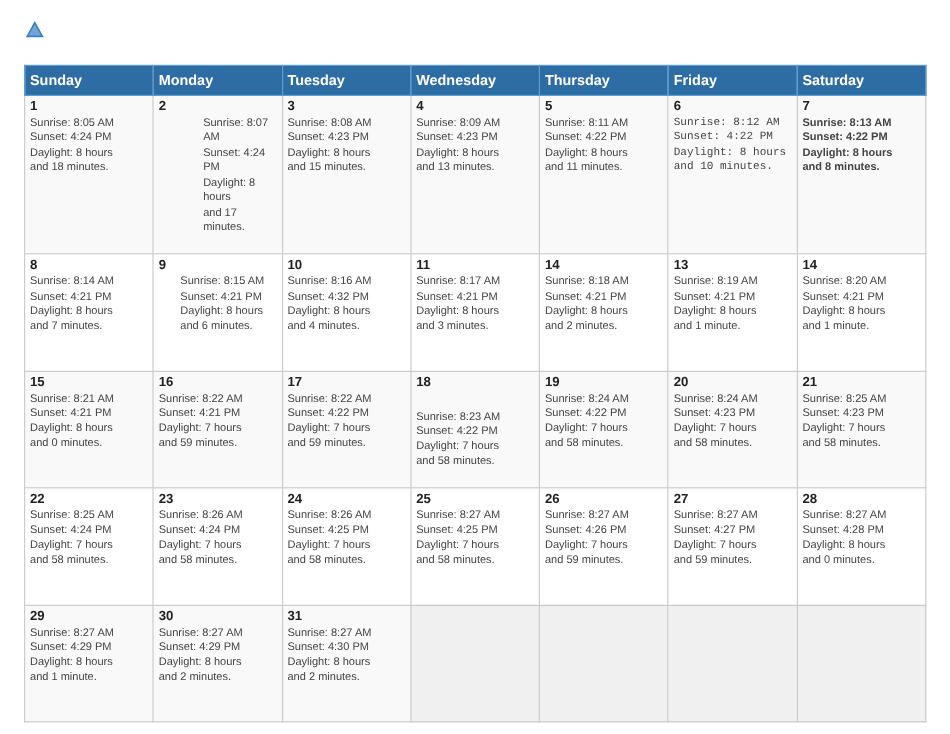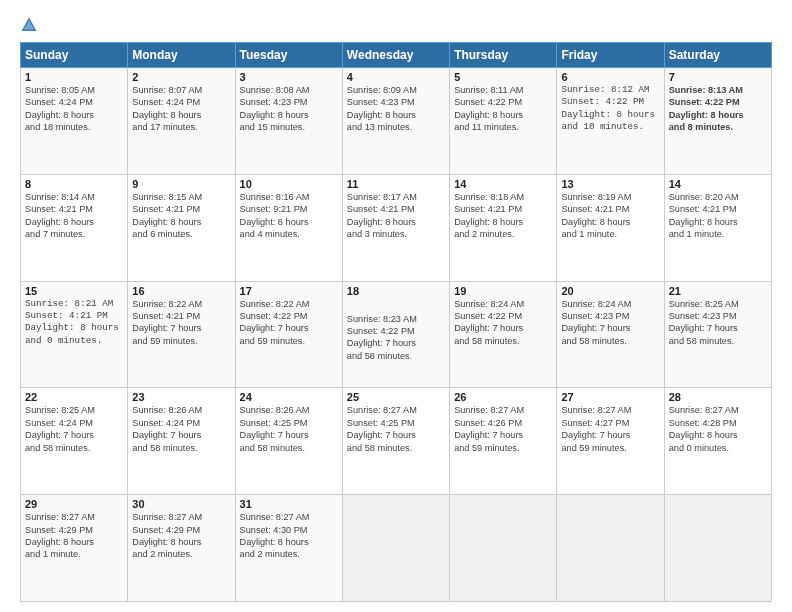--- a/index.html
+++ b/index.html
@@ -9,20 +9,21 @@
       width: 792px;
       height: 612px;
       overflow: hidden;
     }
     .page {
       width: 792px;
       height: 612px;
       padding: 16px 20px 10px 20px;
       display: flex;
       flex-direction: column;
+      gap: 12px;
     }
     .header {
       display: flex;
       justify-content: space-between;
       align-items: flex-start;
       margin-bottom: 8px;
     }
     .logo-area {
       display: flex;
       flex-direction: column;
@@ -138,21 +139,21 @@
     <tr>
           <td>
             <span class="day-number">1</span>
             <div class="day-info" style="white-space: pre-line;">Sunrise: 8:05 AM
 Sunset: 4:24 PM
 Daylight: 8 hours
 and 18 minutes.</div>
           </td>
           <td>
             <span class="day-number">2</span>
-            <div class="day-info" style="white-space: pre-line;">Sunrise: 8:07 AM
+            <div class="day-info" style="white-space: pre-line; margin-left: 37px;">Sunrise: 8:07 AM
 Sunset: 4:24 PM
 Daylight: 8 hours
 and 17 minutes.</div>
           </td>
           <td>
             <span class="day-number">3</span>
             <div class="day-info" style="white-space: pre-line;">Sunrise: 8:08 AM
 Sunset: 4:23 PM
 Daylight: 8 hours
 and 15 minutes.</div>
@@ -189,29 +190,29 @@
         <tr>
           <td>
             <span class="day-number">8</span>
             <div class="day-info" style="white-space: pre-line;">Sunrise: 8:14 AM
 Sunset: 4:21 PM
 Daylight: 8 hours
 and 7 minutes.</div>
           </td>
           <td>
             <span class="day-number">9</span>
-            <div class="day-info" style="white-space: pre-line;">Sunrise: 8:15 AM
+            <div class="day-info" style="white-space: pre-line; margin-left: 18px;">Sunrise: 8:15 AM
 Sunset: 4:21 PM
 Daylight: 8 hours
 and 6 minutes.</div>
           </td>
           <td>
             <span class="day-number">10</span>
             <div class="day-info" style="white-space: pre-line;">Sunrise: 8:16 AM
-Sunset: 9:21 PM
+Sunset: 4:32 PM
 Daylight: 8 hours
 and 4 minutes.</div>
           </td>
           <td>
             <span class="day-number">11</span>
             <div class="day-info" style="white-space: pre-line;">Sunrise: 8:17 AM
 Sunset: 4:21 PM
 Daylight: 8 hours
 and 3 minutes.</div>
           </td>
@@ -233,21 +234,21 @@
             <span class="day-number">14</span>
             <div class="day-info" style="white-space: pre-line;">Sunrise: 8:20 AM
 Sunset: 4:21 PM
 Daylight: 8 hours
 and 1 minute.</div>
           </td>
         </tr>
         <tr>
           <td>
             <span class="day-number">15</span>
-            <div class="day-info" style="white-space: pre-line; font-family: Liberation Mono, monospace;">Sunrise: 8:21 AM
+            <div class="day-info" style="white-space: pre-line;">Sunrise: 8:21 AM
 Sunset: 4:21 PM
 Daylight: 8 hours
 and 0 minutes.</div>
           </td>
           <td>
             <span class="day-number">16</span>
             <div class="day-info" style="white-space: pre-line;">Sunrise: 8:22 AM
 Sunset: 4:21 PM
 Daylight: 7 hours
 and 59 minutes.</div>

